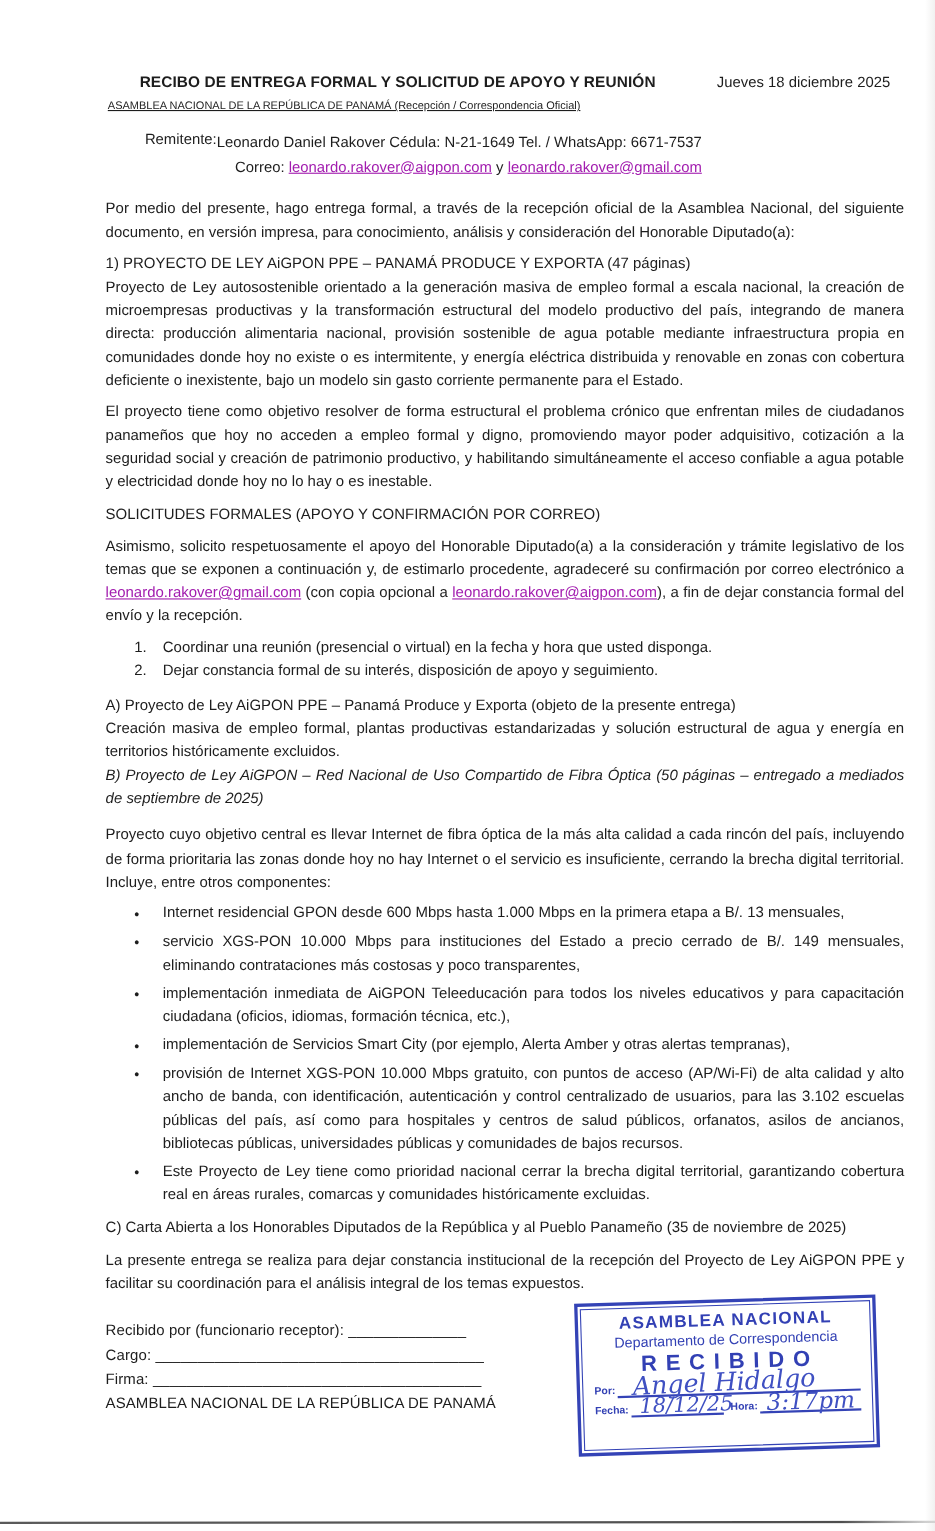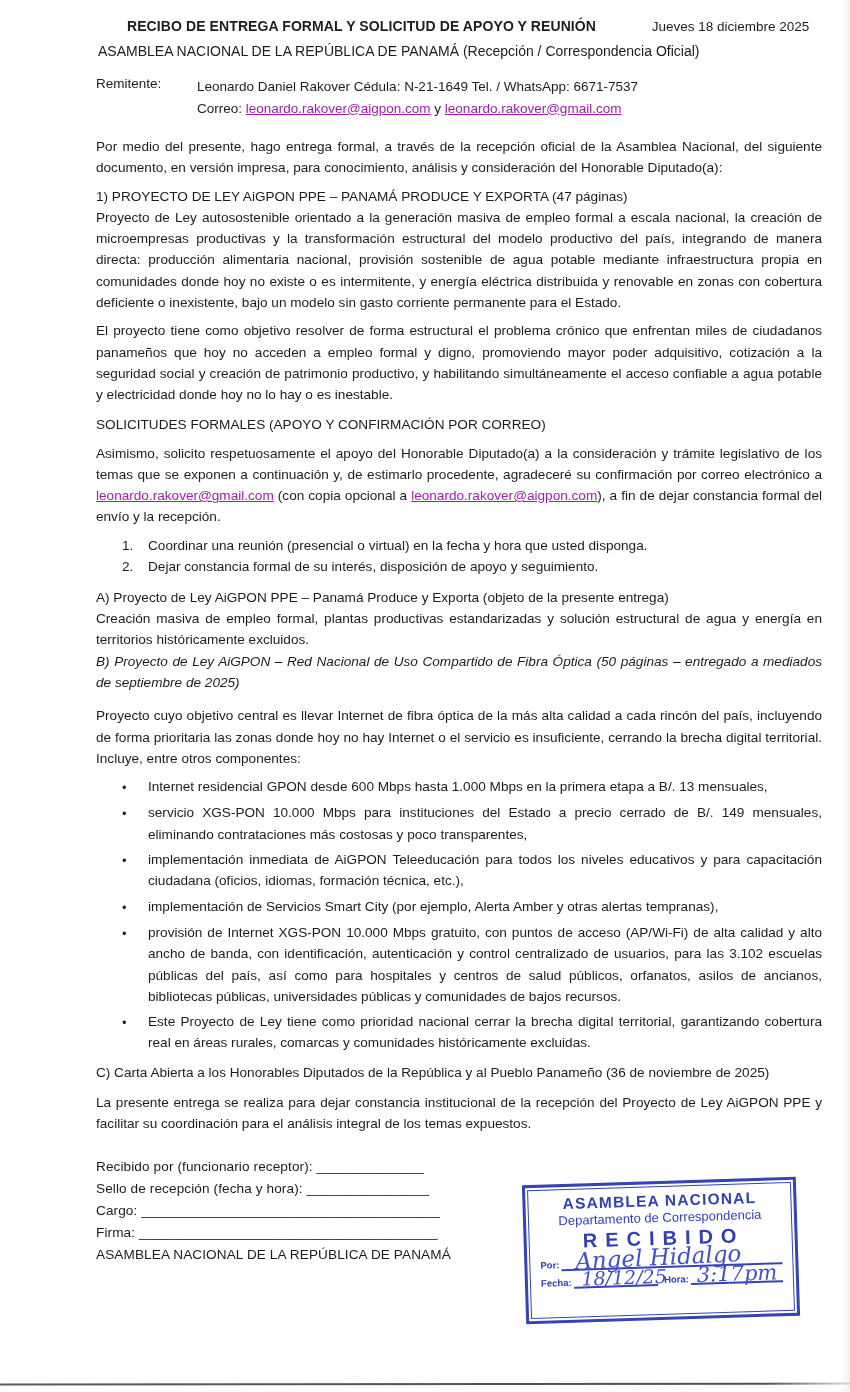--- a/index.html
+++ b/index.html
@@ -9,30 +9,31 @@
     background: #ffffff;
     font-family: "Liberation Sans", sans-serif;
     color: #1d1d1d;
     position: relative;
     overflow: hidden;
     -webkit-font-smoothing: antialiased;
   }
   .page {
     position: absolute; inset: 0;
     padding: 18px 28px 0 96px;
+    margin-top: 48px;
   }
   
   .title-row { display: flex; align-items: baseline; margin-bottom: 9px; }
   .doc-title { flex: 1; text-align: center; font-weight: bold; font-size: 14px; letter-spacing: .1px; }
   .doc-date { width: 195px; text-align: center; font-size: 13.5px; padding-left: 12px; }
-  .org-line { font-size: 14px; margin-bottom: 17px; padding-left: 2px; }
+  .org-line { font-size: 10px; margin-bottom: 17px; padding-left: 2px; text-decoration: underline; }
 
   
   .addr-block { display: flex; margin-bottom: 13px; }
-  .addr-block.last { margin-bottom: 17px; }
+  .addr-block.last { margin-bottom: 17px; text-align: right; }
   .addr-label { width: 101px; flex: none; font-size: 13.5px; }
   .addr-value { font-size: 13.5px; line-height: 21.5px; }
   .addr-value .bold { font-weight: bold; }
 
   p, .pline {
     font-size: 13.6px;
     line-height: 21.3px;
     text-align: justify;
     margin: 0 0 7px 0;
   }
@@ -169,26 +170,25 @@
     <div class="blist-row">
       <span class="blist-dot">•</span>
       <span class="blist-text">provisión de Internet XGS-PON 10.000 Mbps gratuito, con puntos de acceso (AP/Wi-Fi) de alta calidad y alto ancho de banda, con identificación, autenticación y control centralizado de usuarios, para las 3.102 escuelas públicas del país, así como para hospitales y centros de salud públicos, orfanatos, asilos de ancianos, bibliotecas públicas, universidades públicas y comunidades de bajos recursos.</span>
     </div>
     <div class="blist-row">
       <span class="blist-dot">•</span>
       <span class="blist-text">Este Proyecto de Ley tiene como prioridad nacional cerrar la brecha digital territorial, garantizando cobertura real en áreas rurales, comarcas y comunidades históricamente excluidas.</span>
     </div>
   </div>
 
-  <div class="pline" style="margin-bottom:9px;">C) Carta Abierta a los Honorables Diputados de la República y al Pueblo Panameño  (36 de noviembre de 2025)</div>
+  <div class="pline" style="margin-bottom:9px;">C) Carta Abierta a los Honorables Diputados de la República y al Pueblo Panameño  (35 de noviembre de 2025)</div>
   <p>La presente entrega se realiza para dejar constancia institucional de la recepción del Proyecto de Ley AiGPON PPE y facilitar su coordinación para el análisis integral de los temas expuestos.</p>
 
   <div class="reception">
     <div>Recibido por (funcionario receptor): ______________</div>
-    <div>Sello de recepción (fecha y hora): ________________</div>
     <div>Cargo: _______________________________________</div>
     <div>Firma: _______________________________________</div>
     <div>ASAMBLEA NACIONAL DE LA REPÚBLICA DE PANAMÁ</div>
   </div>
 
 </div>
 
 <div class="stamp">
   <div class="stamp-inner">
     <div class="stamp-l1">ASAMBLEA NACIONAL</div>

